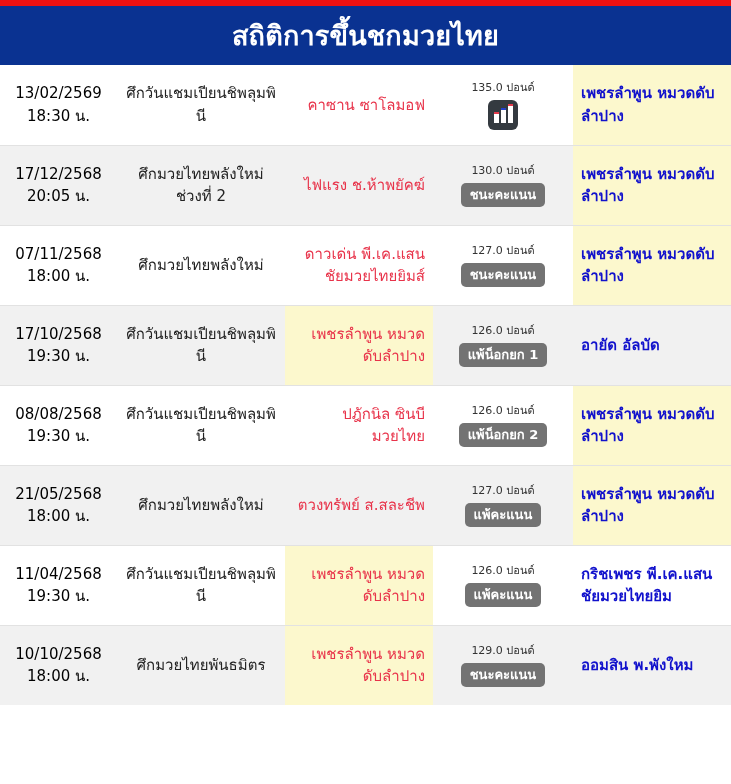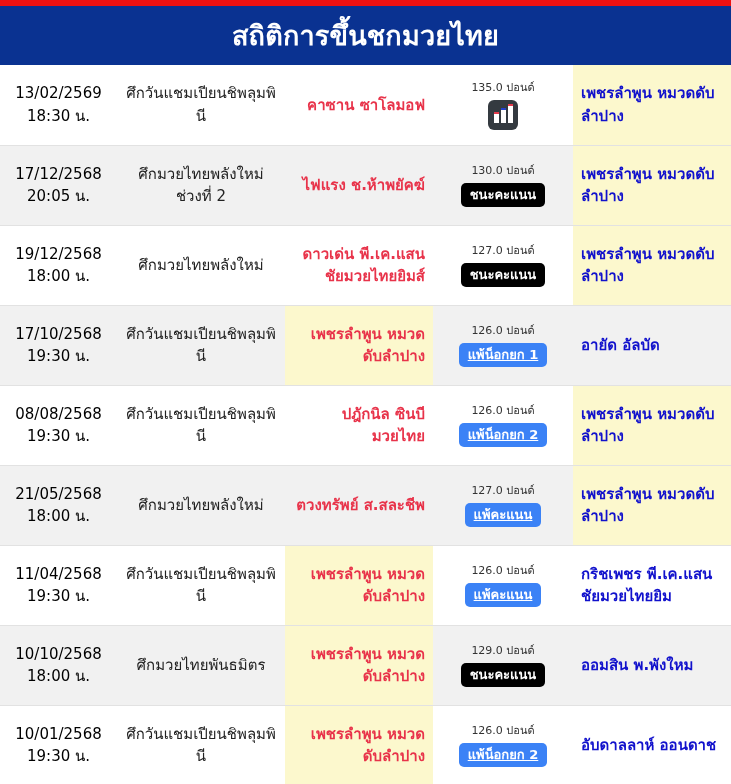--- a/index.html
+++ b/index.html
@@ -78,21 +78,21 @@
     color: #222222;
     font-size: 15px;
     line-height: 1.5;
     font-weight: normal;
   }
 
   
   .fighter-red {
     color: #e8334a;
     font-size: 15px;
-    font-weight: bold;
+    font-weight: normal;
     line-height: 1.5;
   }
   .fighter-blue {
     color: #1111cc;
     font-size: 15px;
     font-weight: bold;
     line-height: 1.5;
   }
 
   
@@ -107,22 +107,22 @@
   .badge {
     display: inline-block;
     padding: 5px 9px 6px;
     border-radius: 5px;
     font-size: 13px;
     font-weight: bold;
     color: #ffffff;
     line-height: 1;
     white-space: nowrap;
   }
-  .badge.win  { background: #000000; }
-  .badge.loss { background: #3b82f6; text-decoration: underline; }
+  .badge.win  { background: #737373; }
+  .badge.loss { background: #737373; }
 
   
   .stat-icon {
     display: inline-block;
     width: 30px; height: 30px;
     background: #343a40;
     border-radius: 6px;
     position: relative;
     vertical-align: middle;
   }
@@ -180,21 +180,21 @@
           <td class="c-left">
             <div class="fighter-red">ไฟแรง ช.ห้าพยัคฆ์</div>
           </td>
           <td class="c-mid"><span class="weight">130.0 ปอนด์</span><span class="badge win">ชนะคะแนน</span></td>
           <td class="c-right hl">
             <div class="fighter-blue">เพชรลำพูน หมวดดับลำปาง</div>
           </td>
         </tr>
         <tr class="row-odd">
           <td class="c-date">
-            <div class="date-line">19/12/2568</div>
+            <div class="date-line">07/11/2568</div>
             <div class="time-line">18:00 น.</div>
           </td>
           <td class="c-event">
             <div class="event-name">ศึกมวยไทยพลังใหม่</div>
           </td>
           <td class="c-left">
             <div class="fighter-red">ดาวเด่น พี.เค.แสนชัยมวยไทยยิมส์</div>
           </td>
           <td class="c-mid"><span class="weight">127.0 ปอนด์</span><span class="badge win">ชนะคะแนน</span></td>
           <td class="c-right hl">
@@ -274,32 +274,16 @@
             <div class="event-name">ศึกมวยไทยพันธมิตร</div>
           </td>
           <td class="c-left hl">
             <div class="fighter-red">เพชรลำพูน หมวดดับลำปาง</div>
           </td>
           <td class="c-mid"><span class="weight">129.0 ปอนด์</span><span class="badge win">ชนะคะแนน</span></td>
           <td class="c-right">
             <div class="fighter-blue">ออมสิน พ.พังใหม</div>
           </td>
         </tr>
-        <tr class="row-odd">
-          <td class="c-date">
-            <div class="date-line">10/01/2568</div>
-            <div class="time-line">19:30 น.</div>
-          </td>
-          <td class="c-event">
-            <div class="event-name">ศึกวันแชมเปียนชิพลุมพินี</div>
-          </td>
-          <td class="c-left hl">
-            <div class="fighter-red">เพชรลำพูน หมวดดับลำปาง</div>
-          </td>
-          <td class="c-mid"><span class="weight">126.0 ปอนด์</span><span class="badge loss">แพ้น็อกยก 2</span></td>
-          <td class="c-right">
-            <div class="fighter-blue">อับดาลลาห์ ออนดาช</div>
-          </td>
-        </tr>
       </tbody>
   </table>
 
 </div>
 
 </body></html>

